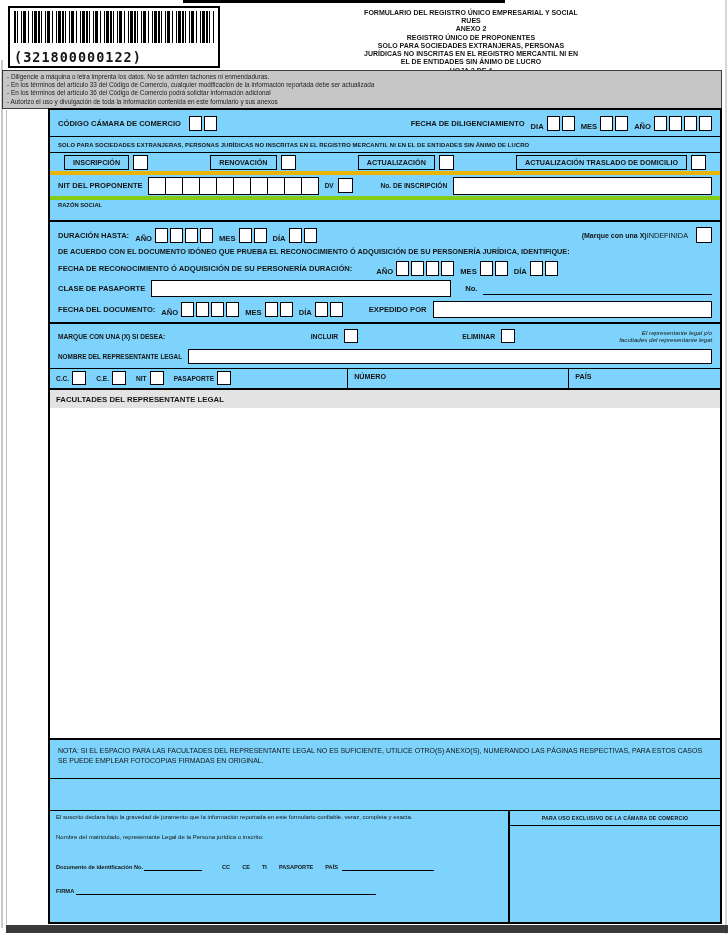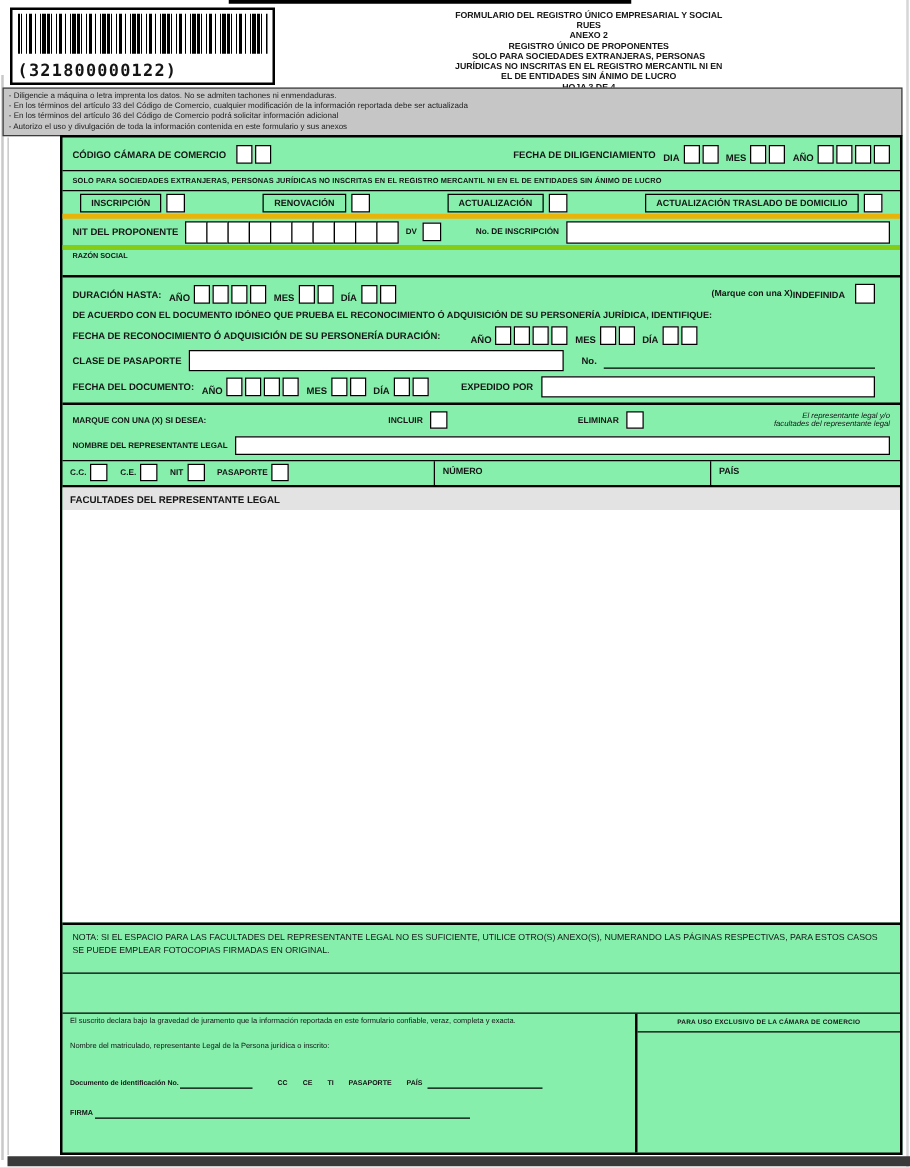--- a/index.html
+++ b/index.html
@@ -31,21 +31,21 @@
   .logo-brand{font-size:24px;color:#8f8f8f;letter-spacing:-1px;font-weight:normal;}
   .logo-brand b{color:#5c5c5c;font-weight:bold;}
   .logo-tagline{font-size:7px;color:#9a9a9a;text-align:right;margin-top:1px;}
 
   
   .instructions{position:absolute;left:2px;top:70px;width:720px;box-sizing:border-box;
     border:1px solid #3c3c3c;background:#c6c6c6;padding:2px 4px;font-size:6.4px;line-height:8.2px;color:#222;}
 
   
   .form{position:absolute;left:48px;top:108px;width:674px;height:816px;box-sizing:border-box;
-    border:2px solid #000;display:flex;flex-direction:column;background:#86efac;}
+    border:2px solid #000;display:flex;flex-direction:column;background:#7dd3fc;}
   .row{display:flex;align-items:center;box-sizing:border-box;}
   .lbl{font-weight:bold;font-size:7.6px;white-space:nowrap;}
   .lbl-sm{font-weight:bold;font-size:6.4px;white-space:nowrap;}
   .db{display:inline-block;width:11px;height:13px;border:1px solid #000;background:#fff;margin-left:2px;vertical-align:middle;}
   .cb{display:inline-block;width:12px;height:12px;border:1px solid #000;background:#fff;vertical-align:middle;}
   .dgroup{display:inline-flex;align-items:flex-end;margin-left:6px;}
   .dgroup .glabel{font-weight:bold;font-size:7.6px;margin-right:1px;}
 
   .row-codigo{height:27px;padding:0 8px;border-bottom:1px solid #000;}
   .row-codigo .boxes{margin-left:6px;display:inline-flex;}
@@ -64,31 +64,31 @@
   .nit-cell{width:16px;height:16px;border:1px solid #000;margin-left:-1px;background:#fff;}
   .row-nit .dv{margin-left:6px;font-size:6.4px;font-weight:bold;}
   .row-nit .dv-box{margin-left:4px;width:13px;height:13px;}
   .row-nit .ins-label{margin-left:28px;font-size:6.6px;font-weight:bold;white-space:nowrap;}
   .inp{border:1px solid #000;background:#fff;height:16px;box-sizing:border-box;}
   .row-nit .ins-box{flex:1;margin-left:6px;height:18px;}
 
   .row-razon{height:22px;border-bottom:2px solid #000;align-items:flex-start;padding:2px 8px;}
   .row-razon .lbl-sm{font-size:5.8px;}
 
-  .sec-duracion{padding:5px 20px 4px 8px;border-bottom:2px solid #000;}
+  .sec-duracion{padding:5px 8px 4px 8px;border-bottom:2px solid #000;}
   .dline{display:flex;align-items:center;margin-bottom:4px;}
   .dline:last-child{margin-bottom:0;}
   .dline .push{flex:1;}
   .acuerdo{font-size:7.3px;font-weight:bold;line-height:9px;margin-bottom:5px;}
   .clase-inp{width:300px;height:17px;margin-left:6px;}
   .no-label{margin-left:14px;}
   .uline{flex:1;border-bottom:1px solid #000;height:12px;margin-left:6px;}
   .exp-inp{flex:1;margin-left:6px;height:17px;}
   .marque-x{font-size:7px;font-weight:bold;}
-  .indef{margin-left:0;font-size:7.3px;font-weight:bold;}
+  .indef{margin-left:0;font-size:7.3px;font-weight:normal;}
   .indef-box{margin-left:8px;width:14px;height:14px;}
 
   .sec-marque{border-bottom:1px solid #000;}
   .marque-line1{display:flex;align-items:center;padding:2px 8px;height:20px;}
   .marque-line1 .mlabel{font-size:6.6px;font-weight:bold;}
   .marque-line1 .opt{display:flex;align-items:center;margin-left:0;}
   .marque-line1 .opt .olabel{font-size:6.8px;font-weight:bold;margin-right:6px;}
   .marque-note{font-style:italic;font-size:6.2px;line-height:7.4px;text-align:right;white-space:nowrap;}
   .marque-line2{display:flex;align-items:center;padding:1px 8px 4px 8px;}
   .marque-line2 .nlabel{font-size:6.4px;font-weight:bold;white-space:nowrap;}

